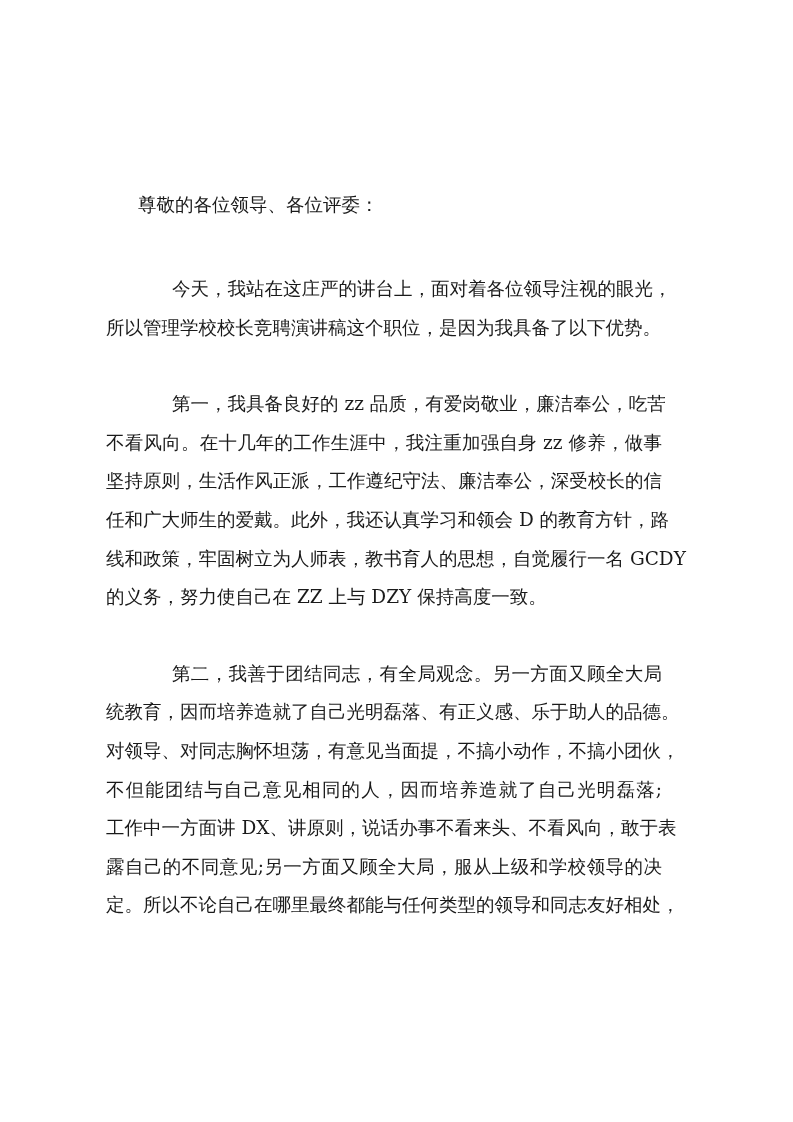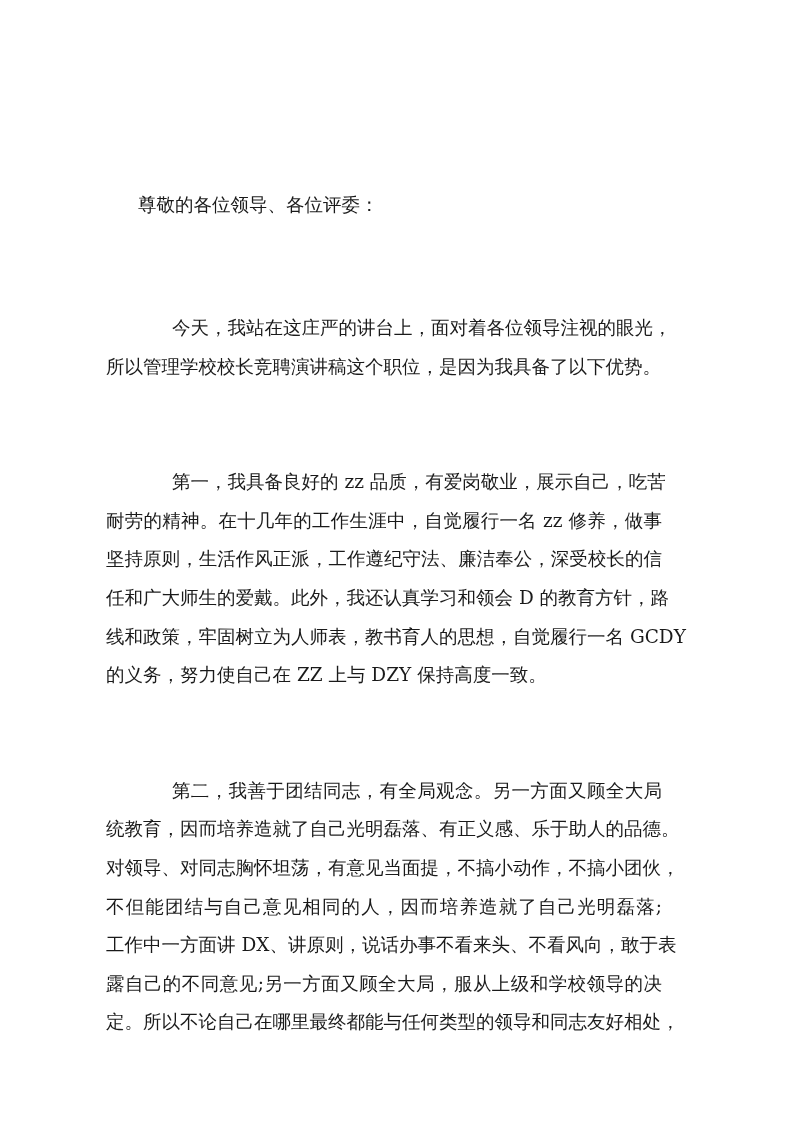--- a/index.html
+++ b/index.html
@@ -33,41 +33,40 @@
     display: block;
     white-space: nowrap;
     text-align-last: justify;
     text-align: justify;
   }
   .line.last {
     text-align-last: left;
   }
   .line.first {
     padding-left: 66px;
-    margin-top: 39px;
   }
 </style>
 </head>
 <body>
 
 <div class="page">
   <p class="salutation">尊敬的各位领导、各位评委：</p>
 
   <div class="gap-1"></div>
 
   <div class="para-block">
     <span class="line first">今天，我站在这庄严的讲台上，面对着各位领导注视的眼光，</span>
     <span class="line last">所以管理学校校长竞聘演讲稿这个职位，是因为我具备了以下优势。</span>
   </div>
 
   <div class="gap"></div>
 
   <div class="para-block">
-    <span class="line first">第一，我具备良好的 zz 品质，有爱岗敬业，展示自己，吃苦</span>
-    <span class="line">耐劳的精神。在十几年的工作生涯中，自觉履行一名 zz 修养，做事</span>
+    <span class="line first">第一，我具备良好的 zz 品质，有爱岗敬业，廉洁奉公，吃苦</span>
+    <span class="line">不看风向。在十几年的工作生涯中，我注重加强自身 zz 修养，做事</span>
     <span class="line">坚持原则，生活作风正派，工作遵纪守法、廉洁奉公，深受校长的信</span>
     <span class="line">任和广大师生的爱戴。此外，我还认真学习和领会 D 的教育方针，路</span>
     <span class="line">线和政策，牢固树立为人师表，教书育人的思想，自觉履行一名 GCDY</span>
     <span class="line last">的义务，努力使自己在 ZZ 上与 DZY 保持高度一致。</span>
   </div>
 
   <div class="gap"></div>
 
   <div class="para-block">
     <span class="line first">第二，我善于团结同志，有全局观念。另一方面又顾全大局</span>

